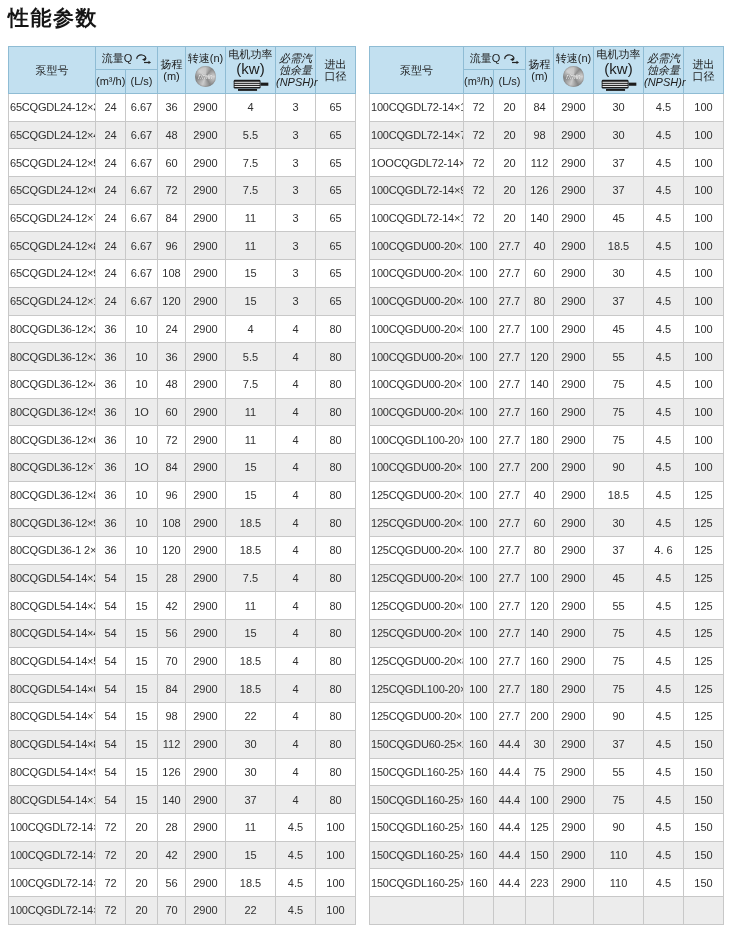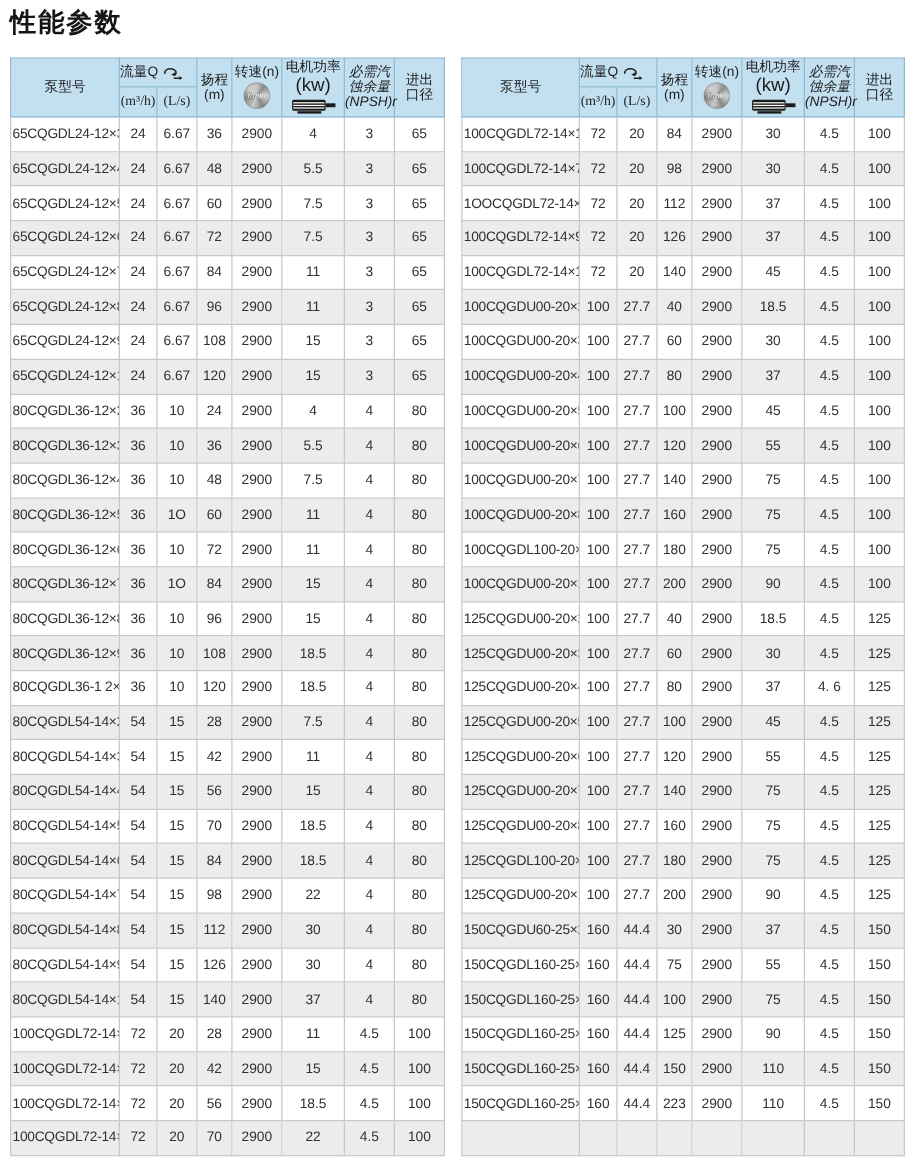--- a/index.html
+++ b/index.html
@@ -26,23 +26,23 @@
   thead tr.h2{height:24px;}
   table.spec td{
     border:1px solid #c8c8c8;padding:0 1px;
     font-size:11px;color:#303030;text-align:center;vertical-align:middle;
     white-space:nowrap;overflow:hidden;
   }
   tbody tr{height:27.7px;}
   tbody tr:nth-child(odd){background:#ffffff;}
   tbody tr:nth-child(even){background:#ececec;}
   td.model{font-size:9.8px;letter-spacing:-0.2px;color:#2a2a2a;}
-  .sub-small{font-size:10.5px;font-family:Liberation Serif, serif;}
+  .sub-small{font-size:10.5px;}
   .npsh-th{font-size:10.3px;font-style:italic;}
-  .flow-th-inner{display:flex;align-items:center;justify-content:flex-start;gap:2px;}
+  .flow-th-inner{display:flex;align-items:center;justify-content:center;gap:2px;}
   .flow-icon{display:inline-block;}
   .fan-icon{
     width:21px;height:21px;border-radius:50%;margin:1px auto 1px;
     background:conic-gradient(#c7c7c7,#8d8d8d 40deg,#d8d8d8 90deg,#8a8a8a 150deg,#cccccc 200deg,#888888 260deg,#d0d0d0 310deg,#c7c7c7);
     box-shadow:inset 0 0 2px #666;
     display:flex;align-items:center;justify-content:center;
   }
   .fan-icon span{
     color:#ffffff;font-size:6.5px;font-style:italic;
     text-shadow:0 0 1px #555;

